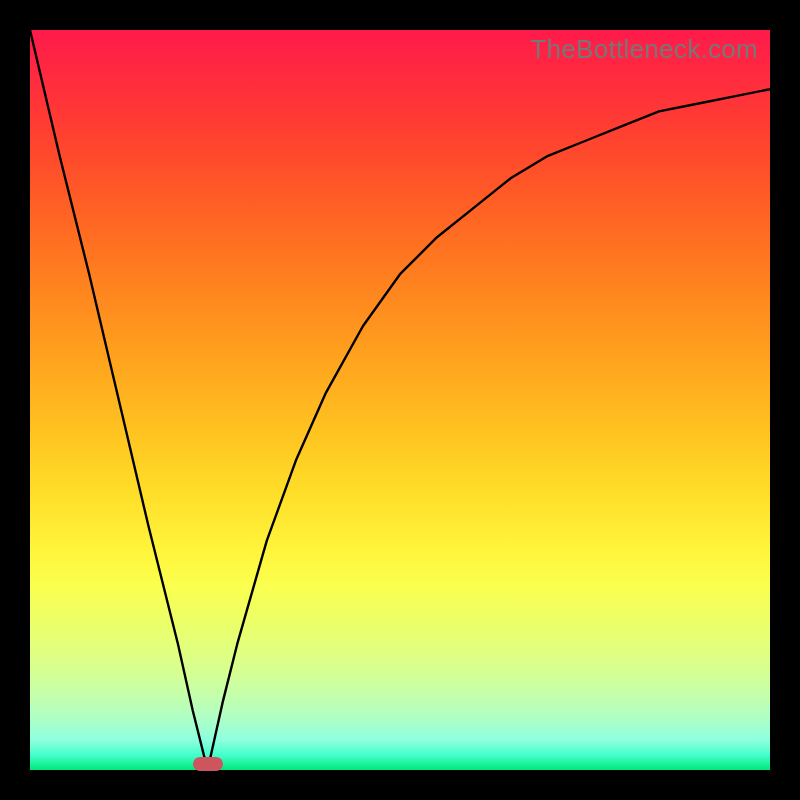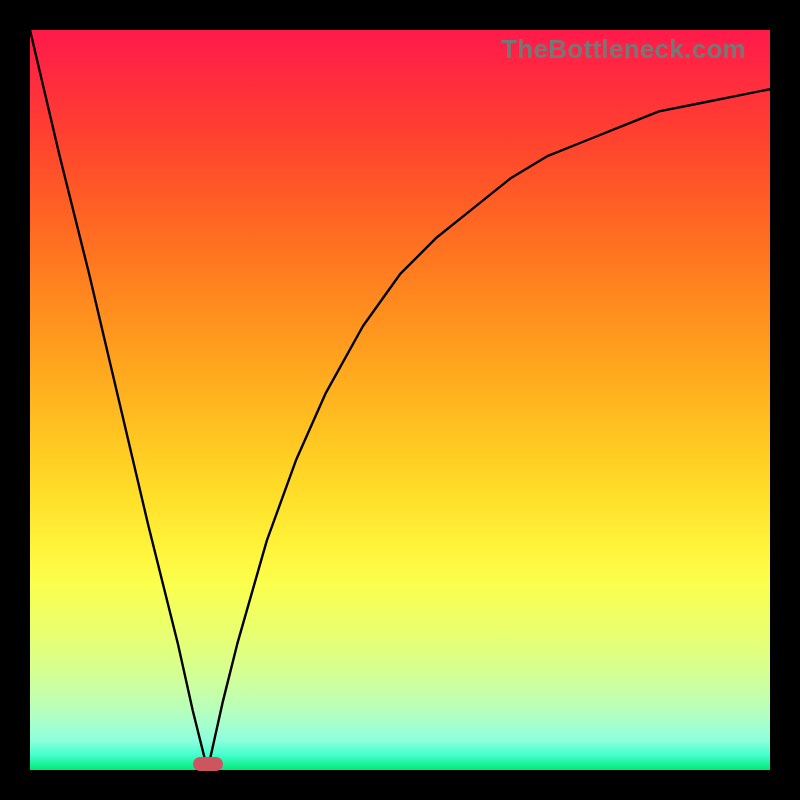--- a/index.html
+++ b/index.html
@@ -41,24 +41,24 @@
       #d4ff94 87%,
       #c4ffac 90%,
       #aeffc6 93%,
       #8cffde 96%,
       #44ffcc 98%,
       #00e87a 100%);
   }
   .watermark {
     position: absolute;
     top: 4px;
-    right: 24px;
+    right: 12px;
     color: #777;
     font-size: 26px;
-    font-weight: 700;
+    font-weight: 400;
     letter-spacing: 0.3px;
     pointer-events: none;
     user-select: none;
   }
   svg.curve {
     position: absolute;
     left: 0;
     top: 0;
     width: 740px;
     height: 740px;

